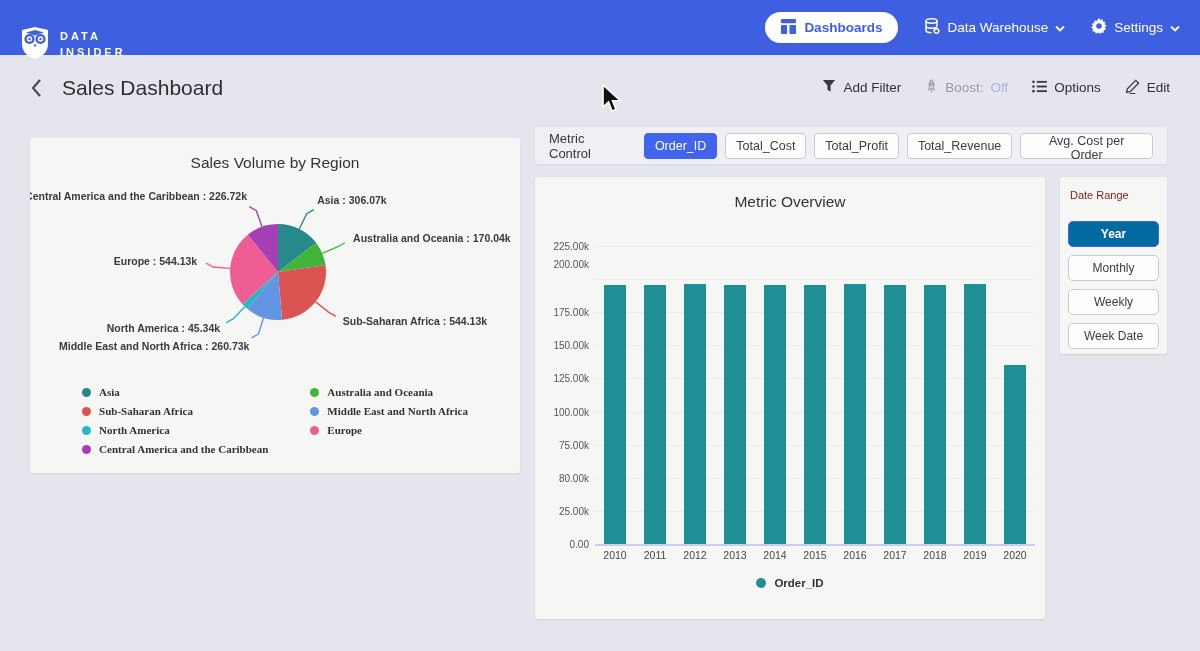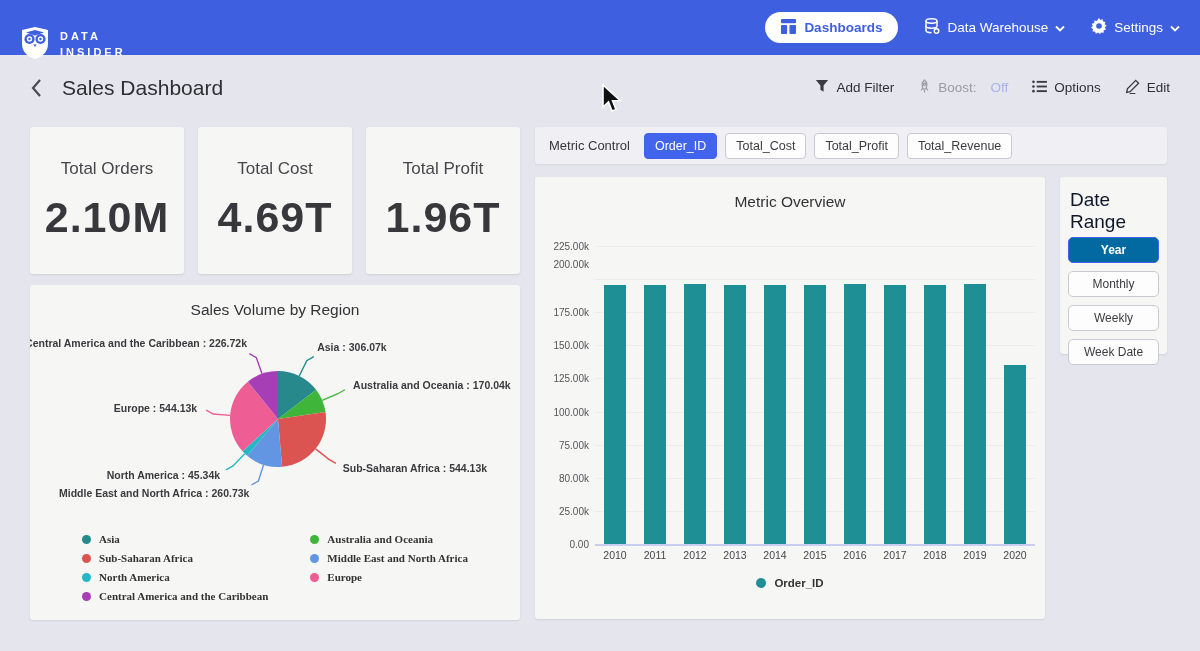--- a/index.html
+++ b/index.html
@@ -14,21 +14,21 @@
   .nav-pill { background:#fff; color:#3e5fe0; border:none; border-radius:17px; height:31px; padding:0 16px; display:flex; align-items:center; gap:8px; font-size:13.5px; font-weight:bold; cursor:pointer; }
   .nav-link { display:flex; align-items:center; gap:7px; color:#fff; font-size:13.5px; font-weight:500; cursor:pointer; background:none; border:none; }
 
   
   .page-header { height:65px; display:flex; align-items:center; padding:0 30px; justify-content:space-between; }
   .ph-left { display:flex; align-items:center; gap:20px; }
   .page-title { font-size:21px; color:#2e2e33; font-weight:500; }
   .ph-actions { display:flex; align-items:center; gap:24px; }
   .ph-action { display:flex; align-items:center; gap:7px; font-size:13.5px; color:#2f2f34; font-weight:500; cursor:pointer; background:none; border:none; }
   .ph-action.dim { color:#9a9aa3; cursor:default; }
-  .boost-off { color:#aab4ee;margin-left:7px; }
+  .boost-off { color:#aab4ee; }
 
   
   .main { display:flex; padding:7px 30px 0 30px; gap:15px; }
   .col-left { width:490px; flex:none; }
   .col-right { width:632px; flex:none; }
   .card { background:#f6f6f4; border-radius:3px; box-shadow:0 1px 2px rgba(40,40,60,.10); }
 
   
   .kpi-row { display:flex; gap:14px; }
   .kpi-card { flex:1; height:147px; display:flex; flex-direction:column; align-items:center; justify-content:center; gap:14px; }
@@ -53,21 +53,21 @@
   .bars { position:absolute; left:0; bottom:0; width:100%; height:100%; display:flex; }
   .bar-slot { flex:1; display:flex; align-items:flex-end; justify-content:center; height:100%; }
   .bar { width:22px; background:#1f8f96; }
   .xlabels { position:absolute; left:60px; top:372px; width:440px; display:flex; }
   .xlabel { flex:1; text-align:center; font-size:10.5px; color:#46464c; }
   .bar-legend { position:absolute; left:0; top:400px; width:100%; display:flex; justify-content:center; align-items:center; gap:8px; font-size:11.5px; font-weight:bold; color:#333; }
   .dot { width:10px; height:10px; border-radius:50%; flex:none; }
 
   
   .date-panel { width:107px; height:177px; padding:12px 8px; }
-  .date-label { font-size:19px; color:#0f172a; margin-bottom:4px; padding-left:2px; }
+  .date-label { font-size:11px; color:#7f1d1d; margin-bottom:20px; padding-left:2px; }
   .date-btn { display:block; width:100%; height:26px; margin-bottom:8px; border-radius:5px; border:1px solid #c9c9d2; background:#fdfdfd; font-size:12px; color:#3c3c42; cursor:pointer; font-family:inherit; }
   .date-btn.selected { background:#0369a1; border-color:#4263eb; color:#fff;font-weight:bold; }
 
   
   .pie-card { height:335px; margin-top:11px; padding-top:16px; }
   .pie-label { font-size:10.5px; font-weight:bold; fill:#3a3a3f; }
   .pie-legend { display:flex; justify-content:center; gap:42px; margin-top:4px; }
   .pie-legend-col { display:flex; flex-direction:column; gap:7px;font-family:Liberation Serif, serif; }
   .pl-item { display:flex; align-items:center; gap:8px; font-size:11px; font-weight:bold; color:#333; }
   .pl-dot { width:9px; height:9px; border-radius:50%; flex:none; }
@@ -190,34 +190,20 @@
         </svg>
       </span>
       <span>Edit</span>
     </button>
   </div>
 </div>
 
 <div class="main">
 
   <div class="col-left">
-    <div class="kpi-row" id="kpi-row">
-        <div class="card kpi-card">
-          <div class="kpi-label">Total Orders</div>
-          <div class="kpi-value">2.10M</div>
-        </div>
-        <div class="card kpi-card">
-          <div class="kpi-label">Total Cost</div>
-          <div class="kpi-value">4.69T</div>
-        </div>
-        <div class="card kpi-card">
-          <div class="kpi-label">Total Profit</div>
-          <div class="kpi-value">1.96T</div>
-        </div>
-      </div>
 
     <div class="card pie-card">
       <div class="chart-title">Sales Volume by Region</div>
       <svg id="pie-svg" width="490" height="206" viewBox="0 0 490 206">
           <path d="M 248 100 L 248 52 A 48 48 0 0 1 286.10145133245976 70.80617520159096 Z" fill="#27898c"></path>
           <path d="M 269.2449571625406 56.95755821097254 Q 273.6709899047365,47.99038283825849 276.76921282427367 41.71336007735865 L 283.76921282427367 37.71336007735865" fill="none" stroke="#27898c" stroke-width="1.4"></path>
           <text x="287.1952455664696" y="31.746184704644605" text-anchor="start" class="pie-label">Asia : 306.07k</text>
           <path d="M 248 100 L 286.10145133245976 70.80617520159096 A 48 48 0 0 1 295.50078548992667 93.0952641006357 Z" fill="#3fb63a"></path>
           <path d="M 292.22823315752464 81.34890373828826 Q 301.4424483986756,77.46325868376498 307.8923990674813 74.74330714559868 L 314.8923990674813 70.74330714559868" fill="none" stroke="#3fb63a" stroke-width="1.4"></path>
           <text x="323.1066143086323" y="69.8576620910754" text-anchor="start" class="pie-label">Australia and Oceania : 170.04k</text>
@@ -275,20 +261,21 @@
   </div>
 
   <div class="col-right">
     <div class="metric-strip">
       <span class="metric-label">Metric Control</span>
       <span id="metric-chips" style="display:flex;gap:8px;">
           <button class="chip selected">Order_ID</button>
           <button class="chip">Total_Cost</button>
           <button class="chip">Total_Profit</button>
           <button class="chip">Total_Revenue</button>
+          <button class="chip">Avg. Cost per Order</button>
         </span>
     </div>
 
     <div class="chart-row">
       <div class="card bar-card">
         <div class="chart-title">Metric Overview</div>
         <div class="bar-plot" id="bar-plot">
             <div class="gridline" style="top: 0px;"></div>
             <div class="ytick" style="top: 0px;">225.00k</div>
             <div class="gridline" style="top: 33.1111px;"></div>

